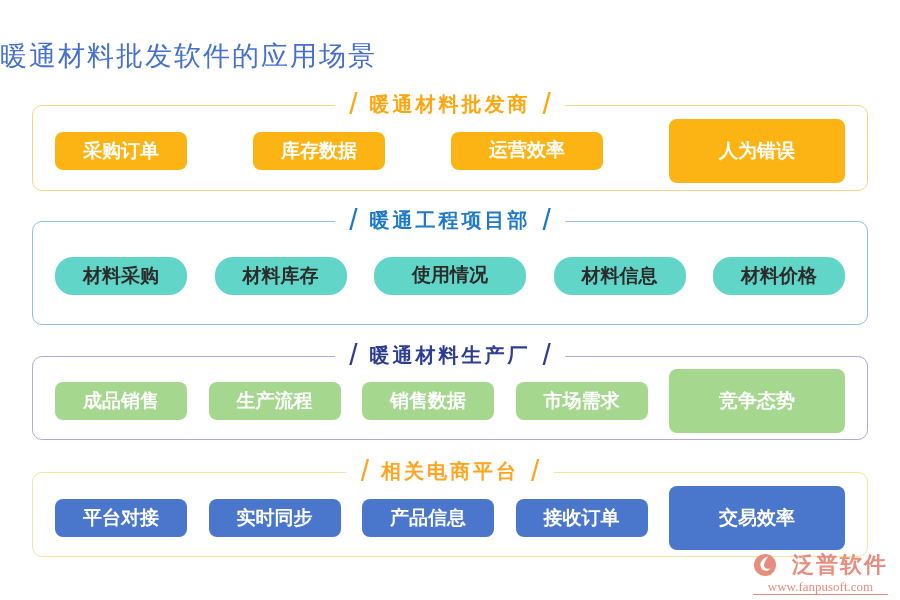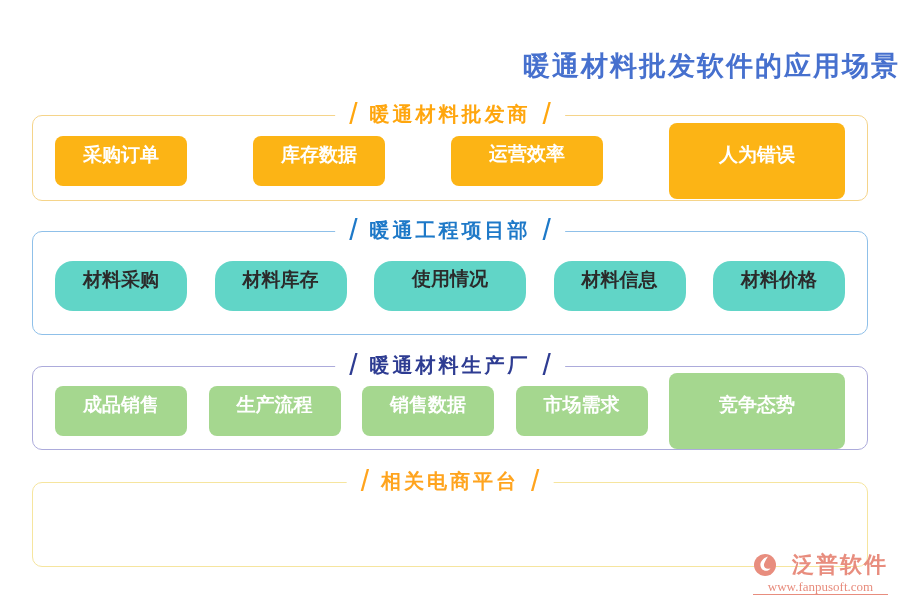--- a/index.html
+++ b/index.html
@@ -1,20 +1,20 @@
 <!DOCTYPE html>
 <html><head>
 <meta charset="utf-8">
 <style>
   html,body { margin:0; padding:0; background:#fff; }
   body { width:900px; height:600px; font-family:"Liberation Serif","DejaVu Serif",serif; }
   .page { position:relative; width:900px; height:600px; overflow:hidden; background:#fff; }
 
-  .title { text-align:right; color:#4670CE; font-size:27px; font-weight:bold;
-           margin:0; padding-top:48px; letter-spacing:2px; }
+  .title { text-align:left; color:#4670CE; font-size:27px; font-weight:normal;
+           margin:0; padding-top:38px; letter-spacing:2px; }
 
   .group { position:relative; margin:0 32px; border-radius:10px;
            display:flex; align-items:center; box-sizing:border-box; }
   .g0 { margin-top:31px; height:86px;  border:1px solid #F5D48A; }
   .g1 { margin-top:30px; height:104px; border:1px solid #8FC0E9; }
   .g2 { margin-top:31px; height:84px;  border:1px solid #ACABDB; }
   .g3 { margin-top:32px; height:85px;  border:1px solid #F6E59E; }
 
   .group-header { position:absolute; top:-17px; left:50%; transform:translateX(-50%);
                   display:flex; align-items:center; background:#fff; padding:0 2px;
@@ -22,21 +22,21 @@
   .slash { font-size:30px; font-weight:400; line-height:30px; padding:0 12px;
            font-family:"Liberation Sans",sans-serif; }
   .group-title { font-size:20px; font-weight:bold; letter-spacing:3px; line-height:30px; }
   .g0 .group-header { color:#FFA60E; }
   .g1 .group-header { color:#1E79C8; }
   .g2 .group-header { color:#2E3C92; }
   .g3 .group-header { color:#FFA41E; }
 
   .btn-row { display:flex; width:100%; padding:6px 22px 0; justify-content:space-between;
              box-sizing:border-box; align-items:center; }
-  .pill { height:50px; line-height:38px; padding:0 28px; border-radius:8px;
+  .pill { height:38px; line-height:38px; padding:0 28px; border-radius:8px;
           font-size:19px; font-weight:bold; text-align:center; white-space:nowrap; }
   .pill.wide { padding:13px 50px; }
   .pill.midwide { padding:0 38px;font-family:Liberation Mono, monospace; }
   .g0 .pill { background:#FCB415; color:#FFFFFF; }
   .g1 .pill { background:#61D5C7; color:#2B2B2B; border-radius:18px; }
   .g2 .pill { background:#A5D78F; color:#FFFFFF; }
   .g3 .pill { background:#4A77CB; color:#FFFFFF; }
 
   .logo { position:absolute; right:12px; bottom:5px; color:#E88D7E; text-align:center; }
   .logo-top { display:flex; align-items:center; gap:15px; justify-content:center;margin-top:44px; }
@@ -95,20 +95,27 @@
       <div class="pill wide">竞争态势</div>
     </div>
   </section>
 
   <section class="group g3">
     <div class="group-header">
       <span class="slash">/</span>
       <span class="group-title">相关电商平台</span>
       <span class="slash">/</span>
     </div>
+    <div class="btn-row">
+      <div class="pill">平台对接</div>
+      <div class="pill">实时同步</div>
+      <div class="pill">产品信息</div>
+      <div class="pill">接收订单</div>
+      <div class="pill wide">交易效率</div>
+    </div>
   </section>
 
   <div class="logo">
     <div class="logo-top">
       <span class="logo-icon">
         <svg viewBox="0 0 24 24" xmlns="http://www.w3.org/2000/svg">
           <circle cx="12" cy="12" r="11" fill="#E88D7E"></circle>
           <path d="M15 3.5 C8.5 5.5 5.5 11 8.5 15.5 C10.8 18.8 15.5 18.6 17.5 15.2 C13 17 9.5 13.8 11.5 9.8 C12.6 7.4 14 5 15 3.5 Z" fill="#FFFFFF"></path>
         </svg>
       </span>

